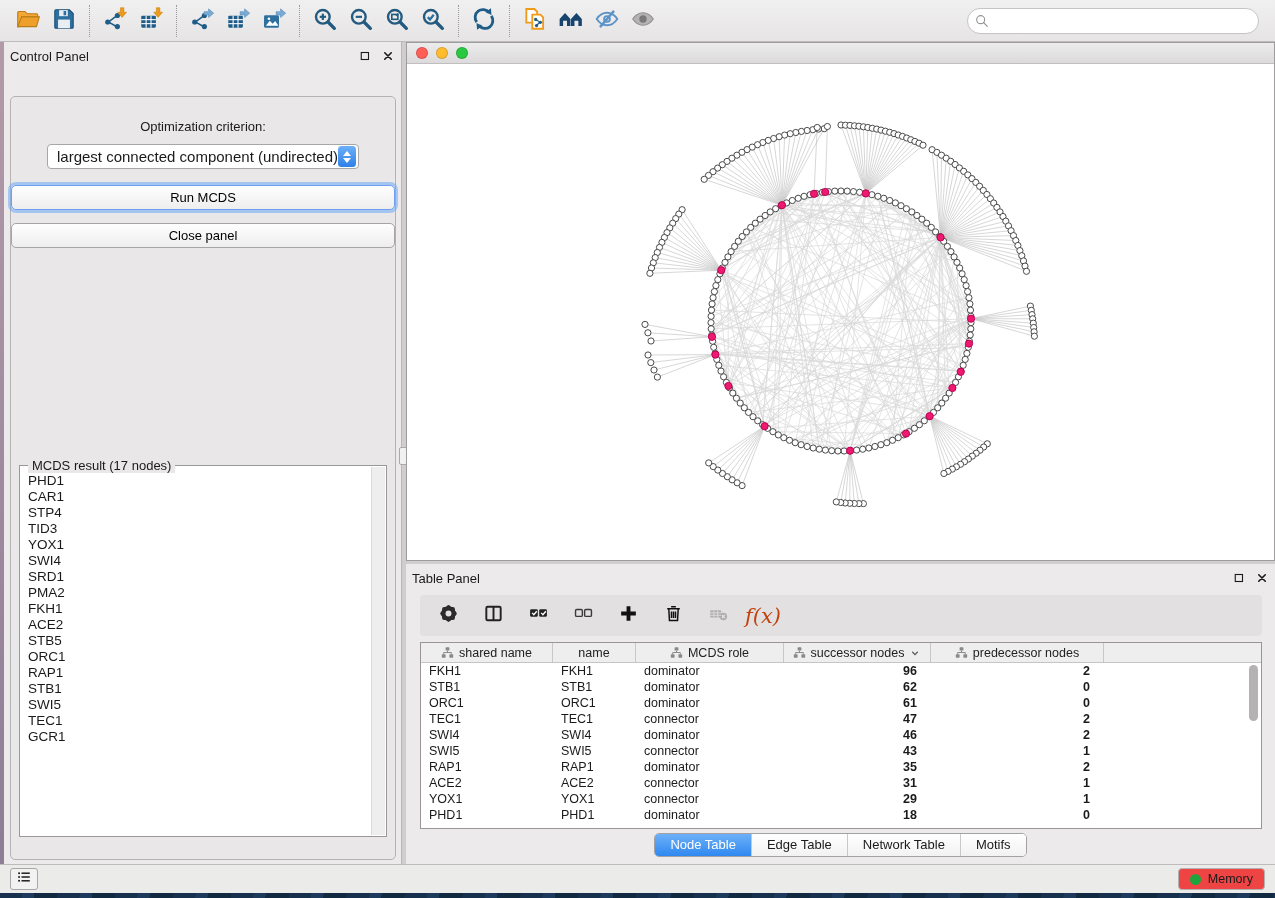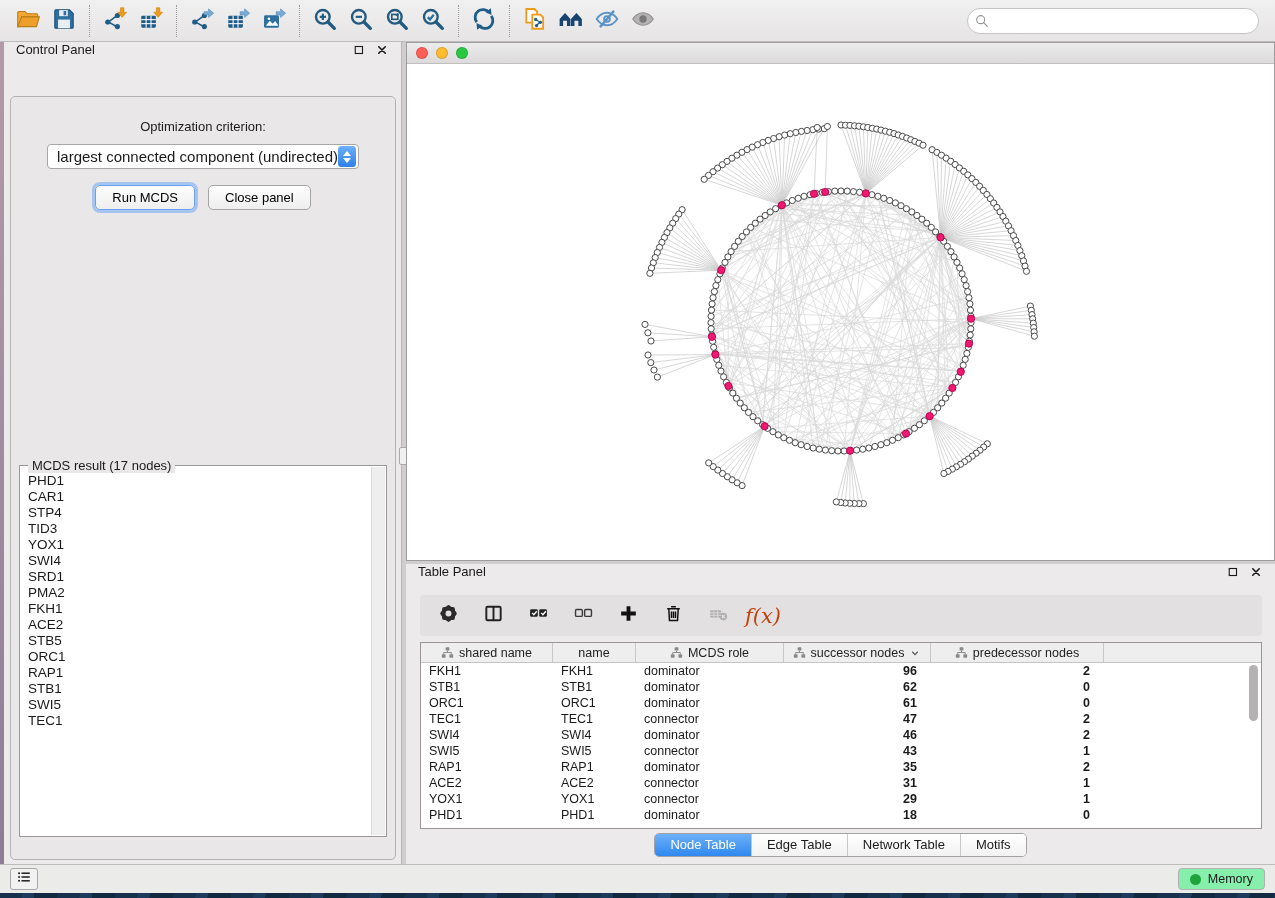--- a/index.html
+++ b/index.html
@@ -21,21 +21,21 @@
 
   
   #left-strip { position:absolute; left:0; top:42px; width:4px; height:822px;
     background:linear-gradient(#b39aa8,#8d7d97); }
   #desktop-strip { position:absolute; left:0; top:893px; width:1275px; height:5px;
     background:repeating-linear-gradient(100deg,#16304e 0 22px,#1d3a5c 22px 34px,#122942 34px 57px); }
 
   
   #control-panel { position:absolute; left:4px; top:42px; width:398px; height:822px;
     background:#eceaea; border-right:1px solid #b8b6b6; }
-  .panel-head { height:28px; display:flex; align-items:flex-start; padding:0 12px; }
+  .panel-head { height:28px; display:flex; align-items:center; padding:0 6px; }
   .panel-title { font-size:13px; }
   .win-btns { margin-left:auto; display:flex; gap:8px; }
   .win-btn { width:15px; height:15px; display:flex; align-items:center; justify-content:center; }
   .win-btn svg { width:12px; height:12px; }
 
   .seg { display:inline-flex; background:#fff; border:1px solid #a3a1a1; border-radius:5px; overflow:hidden; }
   .seg .tab { padding:3px 15px 4px; font-size:13px; background:linear-gradient(#ffffff,#f3f2f2);
     border-left:1px solid #c9c7c7; white-space:nowrap; }
   .seg .tab:first-child { border-left:none; }
   .seg .tab.active { background:linear-gradient(#6db0f8,#2f88f0); color:#fff; }
@@ -45,21 +45,21 @@
     background:#e9e7e7; border:1px solid #b4b2b2; border-radius:5px; }
   #opt-label { text-align:center; font-size:13px; margin-top:22px; }
   #opt-select { margin:10px auto 0; width:312px; height:25px; background:#fff;
     border:1px solid #a8a6a6; border-radius:4px; display:flex; align-items:center; }
   #opt-select .val { flex:1; font-size:15px; padding-left:9px; white-space:nowrap; }
   #opt-select .stepper { width:19px; height:21px; margin-right:2px; border-radius:3.5px;
     background:linear-gradient(#6db0f8,#2e7fe8); display:flex; flex-direction:column;
     align-items:center; justify-content:center; gap:2px; }
   .tri-up { width:0; height:0; border-left:4px solid transparent; border-right:4px solid transparent; border-bottom:5px solid #fff; }
   .tri-dn { width:0; height:0; border-left:4px solid transparent; border-right:4px solid transparent; border-top:5px solid #fff; }
-  #btn-row { display:flex; justify-content:center; gap:13px; margin-top:16px; }
+  #btn-row { display:flex; justify-content:center; gap:13px; margin-top:16px;flex-direction:column; }
   .btn { background:linear-gradient(#fefefe,#efeeee); border:1px solid #a6a4a4; border-radius:5px;
     padding:4px 16px; font-size:13px; }
   .btn.focused { box-shadow:0 0 0 3px rgba(110,170,250,.55); border-color:#6f9ff0; }
 
   #mcds-fieldset { position:absolute; left:8px; top:368px; width:368px; height:372px;
     border:1px solid #9a9898; background:#fff; }
   #mcds-legend { position:absolute; top:-8px; left:8px; background:#e9e7e7; padding:0 4px; font-size:13px; }
   #mcds-list { position:absolute; inset:1px 15px 1px 1px; overflow:hidden; padding:6px 0 0 7px; }
   #mcds-list .li { font-size:13.5px; line-height:16px; }
   #mcds-scroll { position:absolute; top:1px; right:1px; bottom:1px; width:14px;
@@ -106,21 +106,21 @@
 
   #tp-tabs { position:absolute; left:0; right:0; top:269px; text-align:center; }
 
   
   #status-bar { position:absolute; left:0; top:864px; width:1275px; height:29px;
     background:#ebebea; border-top:1px solid #bdbbbb; display:flex; align-items:center; padding:0 10px; }
   #panels-menu-btn { width:28px; height:22px; background:#f3f2f2; border:1px solid #a8a6a6;
     border-radius:3px; display:flex; align-items:center; justify-content:center; }
   #panels-menu-btn svg { width:16px; height:16px; }
   #memory-btn { margin-left:auto; display:flex; align-items:center; gap:7px;
-    background:#86efac; border:1px solid #b3b1b1; border-radius:4px; padding:3px 11px; font-size:12.5px; }
+    background:#ef4444; border:1px solid #b3b1b1; border-radius:4px; padding:3px 11px; font-size:12.5px; }
   #memory-dot { width:11px; height:11px; border-radius:50%; }
 </style>
 </head>
 <body>
 
 <div id="app">
 
   <div id="toolbar">
     <span id="tb-buttons" style="display:flex;align-items:center">
         <span class="tb-btn">
@@ -352,20 +352,21 @@
             <div class="li">SRD1</div>
             <div class="li">PMA2</div>
             <div class="li">FKH1</div>
             <div class="li">ACE2</div>
             <div class="li">STB5</div>
             <div class="li">ORC1</div>
             <div class="li">RAP1</div>
             <div class="li">STB1</div>
             <div class="li">SWI5</div>
             <div class="li">TEC1</div>
+            <div class="li">GCR1</div>
           </div>
         <div id="mcds-scroll"></div>
       </div>
     </div>
   </div>
 
   <div id="v-splitter">
     <div id="v-handle"></div>
   </div>
 

